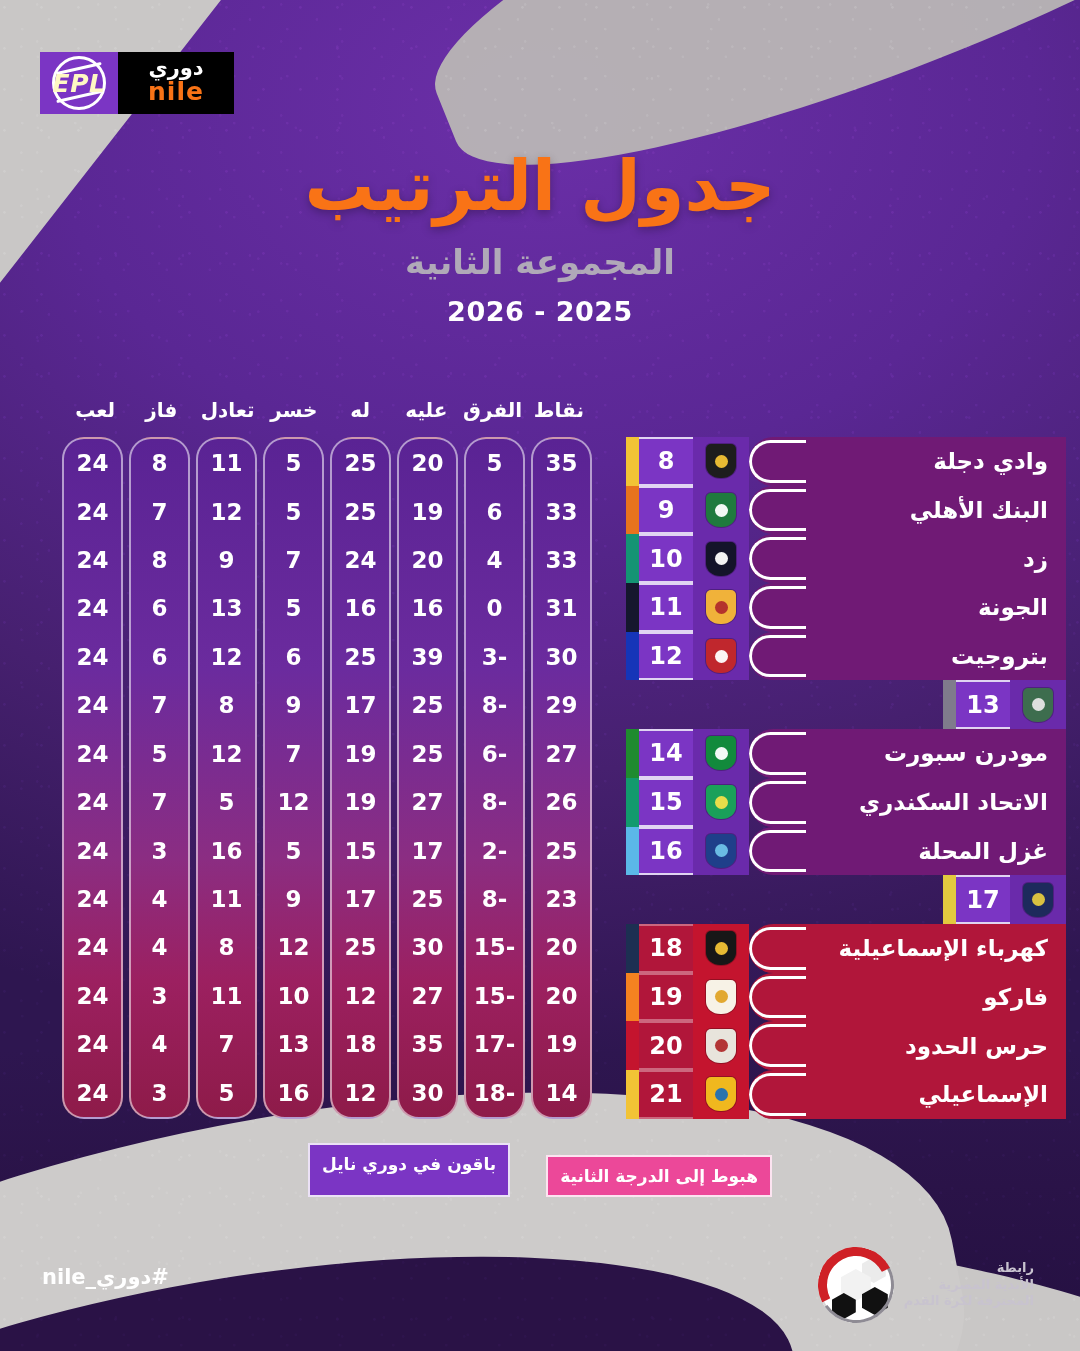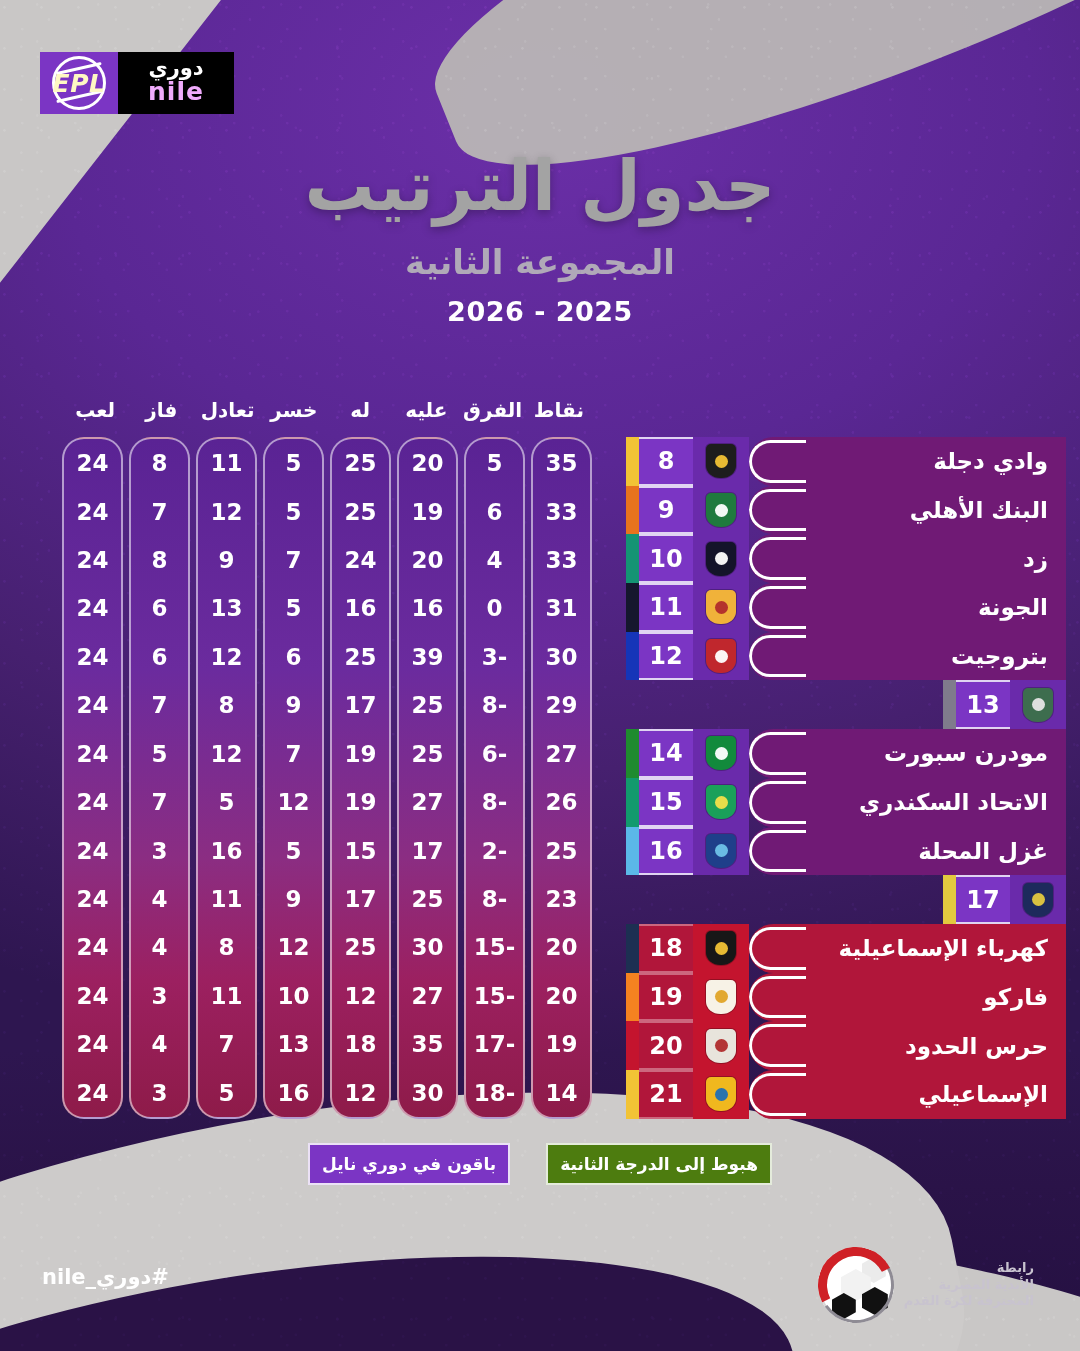--- a/index.html
+++ b/index.html
@@ -86,26 +86,26 @@
   .epl-ball .txt {
     position:absolute; inset:0; display:flex; align-items:center; justify-content:center;
     color:#fef9c3; font-weight:bold; font-size:25px; letter-spacing:.5px;font-style:italic;
   }
   .nile-box {
     background:#000; padding:6px 16px 8px 16px;
     display:flex; flex-direction:column; align-items:center; justify-content:center;
     min-width:116px;
   }
   .nile-ar { color:#fff; font-size:21px; font-weight:bold; line-height:1; direction:rtl; }
-  .nile-en { color:#f0abfc; font-size:25px; font-weight:bold; line-height:1.05; letter-spacing:1px; }
+  .nile-en { color:#f97316; font-size:25px; font-weight:bold; line-height:1.05; letter-spacing:1px; }
 
   
   #titles { position:absolute; top:150px; left:0; right:0; text-align:center; }
   #main-title {
-    color:#a3a3a3; font-size:70px; font-weight:bold; line-height:1.05;
+    color:#f97316; font-size:70px; font-weight:bold; line-height:1.05;
     text-shadow:0 3px 10px rgba(0,0,0,.28);
   }
   #sub-title {
     color:#b0a9b8; font-size:34px; font-weight:bold; margin-top:18px; letter-spacing:2px;
   }
   #season { color:#fff; font-size:27px; font-weight:bold; margin-top:14px; letter-spacing:.5px; direction:ltr; }
 
   
   #stat-headers {
     position:absolute; top:398px; left:62px; width:530px;
@@ -186,21 +186,21 @@
   
   #legend {
     position:absolute; top:1143px; left:0; right:0;
     display:flex; flex-direction:row; justify-content:center; gap:36px;
   }
   .lg {
     padding:9px 12px; color:#fff; font-size:17px; font-weight:bold;
     border:2px solid rgba(255,255,255,.85);
   }
   .lg.stay { background:#7b35c4; }
-  .lg.down { background:#4d7c0f; }
+  .lg.down { background:#ec4899;margin-top:12px; }
 
   
   #hashtag {
     position:absolute; bottom:62px; left:42px;
     color:#fff; font-size:21px; font-weight:bold;
   }
   #fed-logo {
     position:absolute; bottom:28px; right:46px;
     display:flex; flex-direction:row-reverse; align-items:center; gap:10px;
   }

